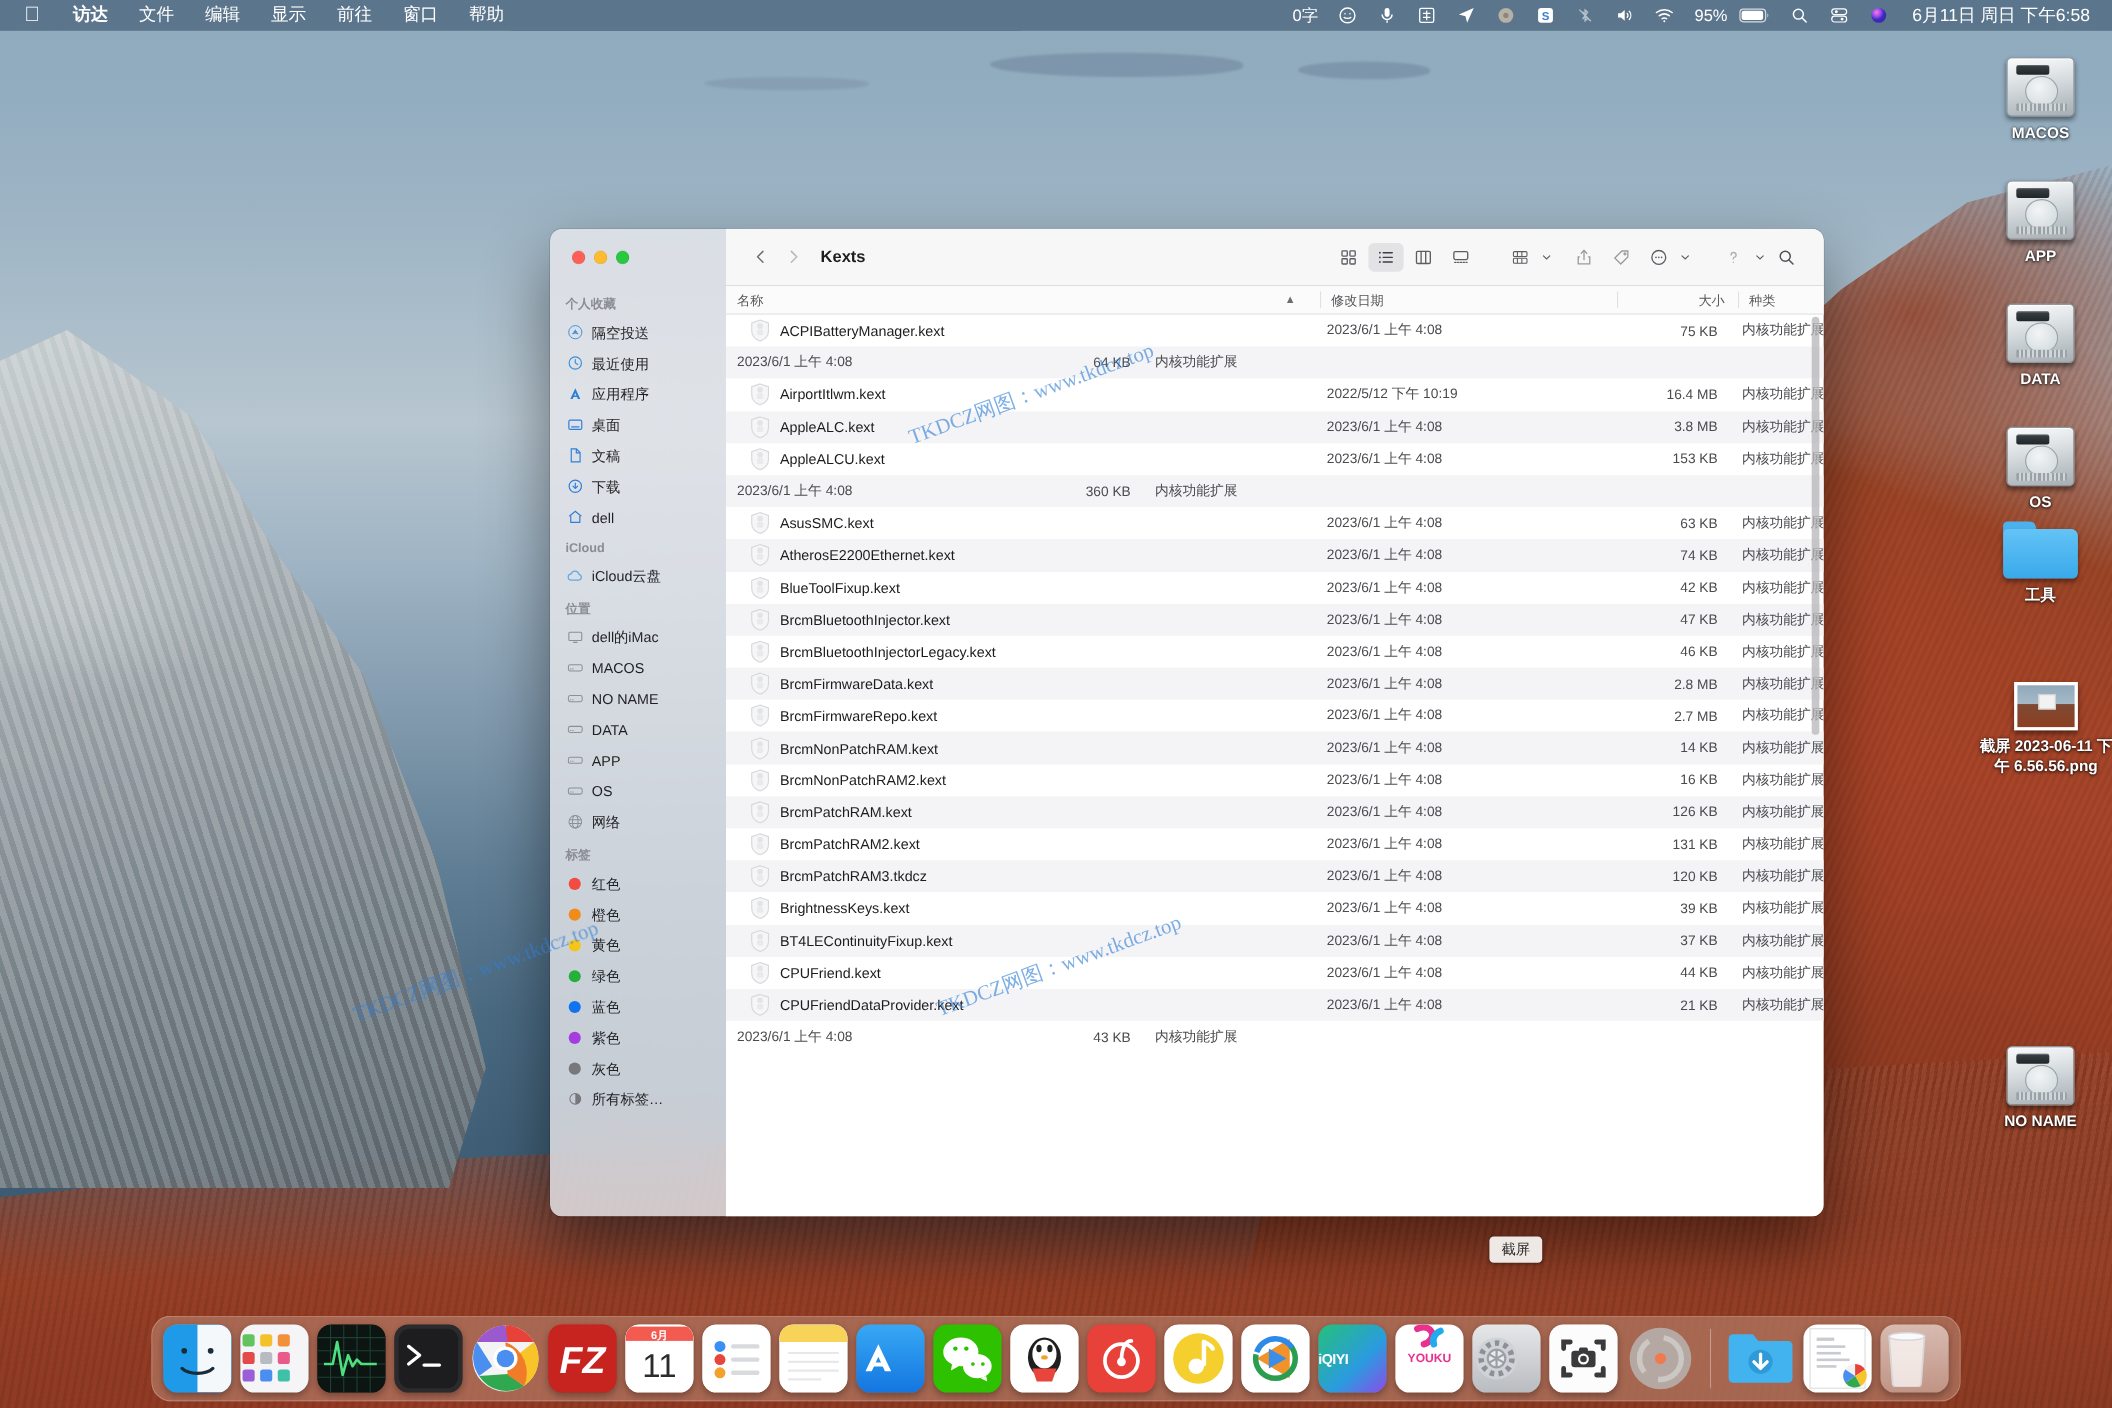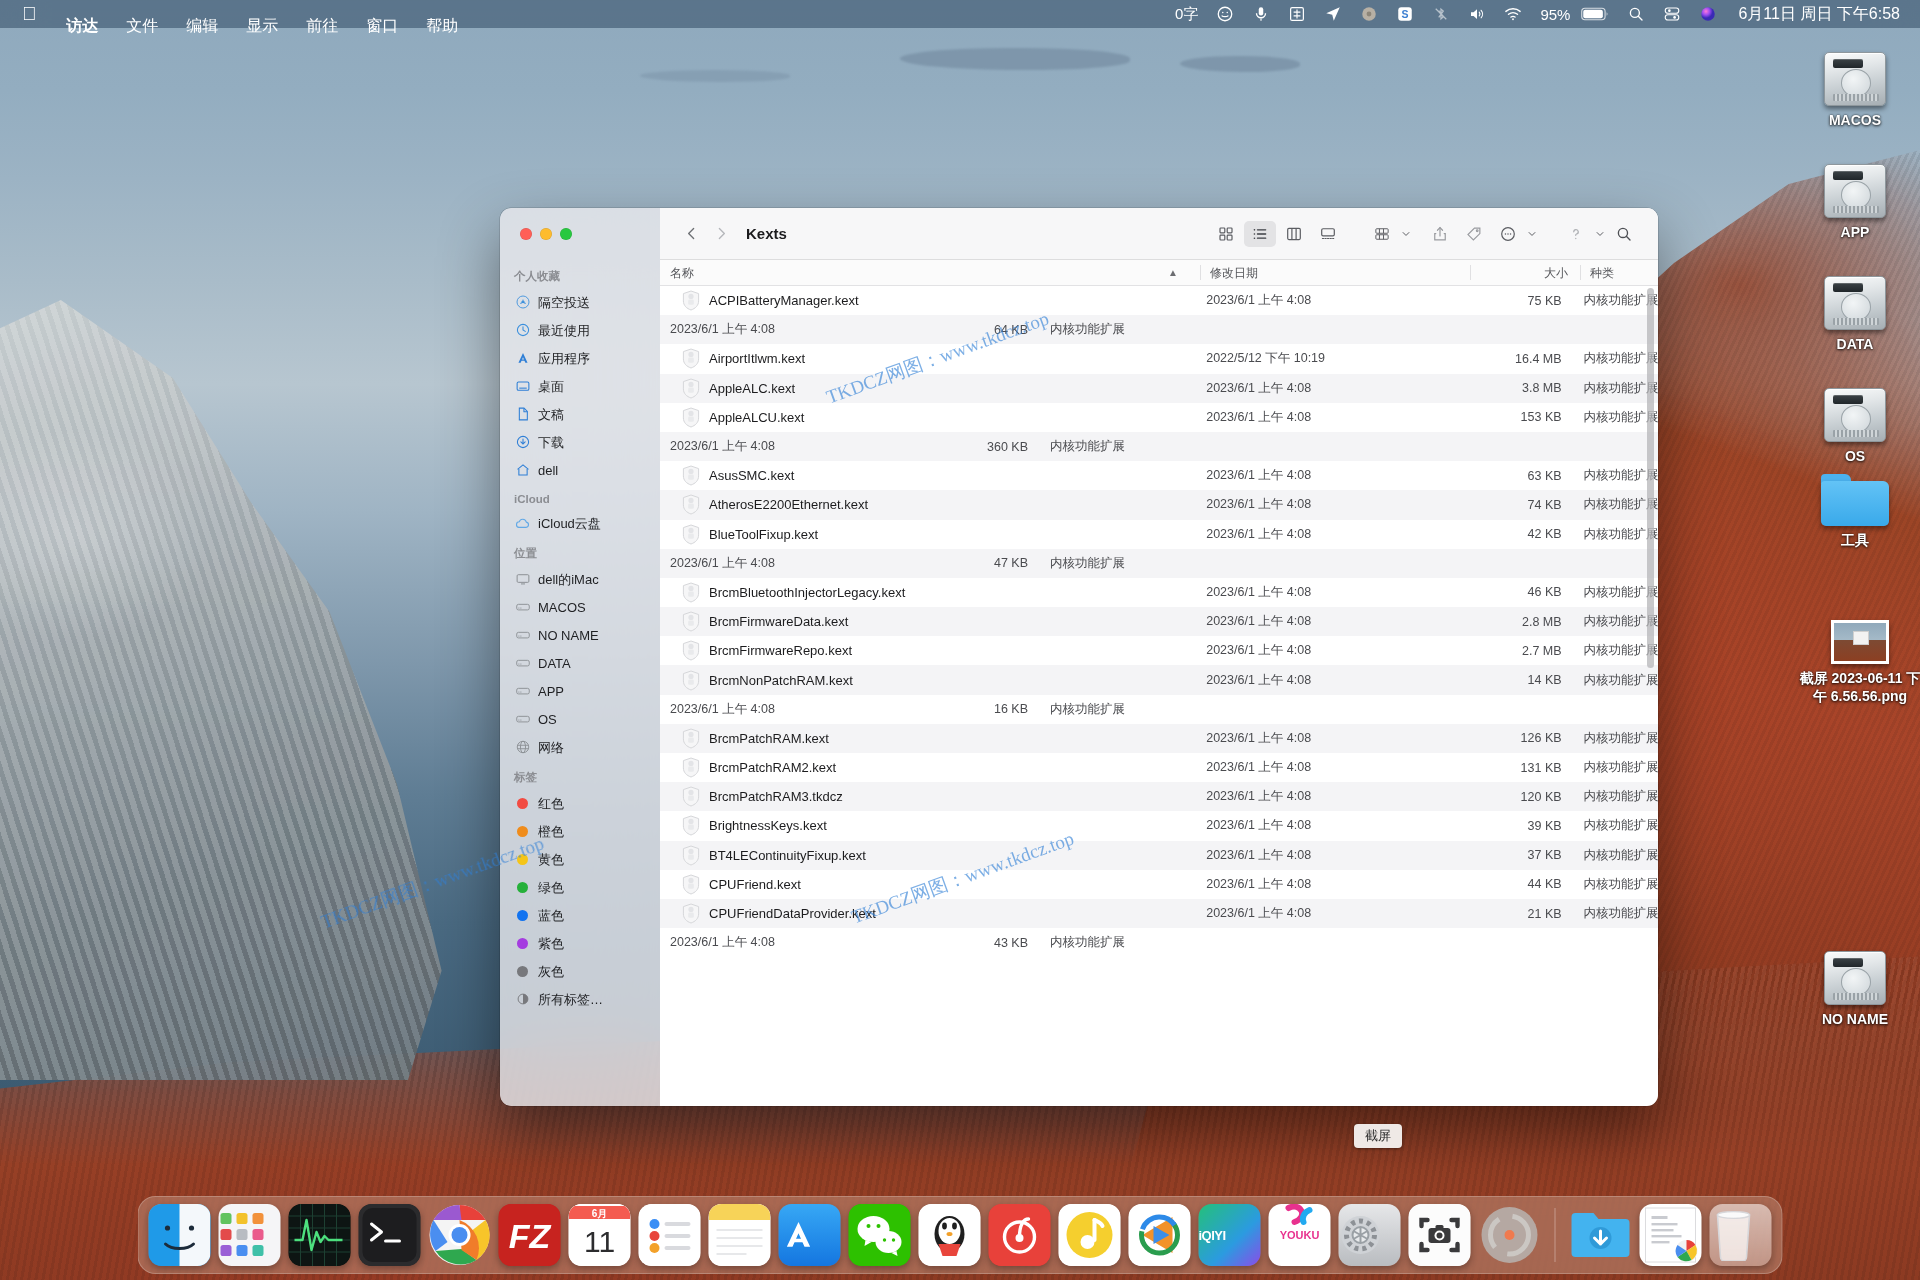--- a/index.html
+++ b/index.html
@@ -72,21 +72,21 @@
   
   #menubar{
     position:absolute; left:0; top:0; width:1920px; height:28px;
     background: rgba(60,86,110,.62);
     backdrop-filter: blur(22px);
     display:flex; align-items:center;
     color:#fff; font-size:16px;
     z-index:60;
   }
   #menubar .left{ display:flex; align-items:center; gap:0; padding-left:18px; }
-  #menubar .mi{ padding:12px 14px; height:28px; line-height:28px; white-space:nowrap; }
+  #menubar .mi{ padding:0 14px; height:28px; line-height:28px; white-space:nowrap; }
   #menubar .mi.apple{ padding:0 16px 0 4px; font-size:19px; }
   #menubar .mi.bold{ font-weight:bold; }
   #menubar .right{ margin-left:auto; display:flex; align-items:center; gap:0; padding-right:14px; }
   #menubar .si{ padding:0 9px; height:28px; display:flex; align-items:center; font-size:15px; white-space:nowrap;}
   #menubar .clock{ padding:0 6px 0 12px; font-size:16px; }
   .mb-icon{ width:18px; height:18px; display:block; }
 
   
   .desk-icon{
     position:absolute; width:130px; text-align:center;
@@ -804,20 +804,28 @@
                     <circle cx="9" cy="6.4" r="2.6" fill="#e3e4e7"></circle>
                     <rect x="6.2" y="9.4" width="5.6" height="5.4" rx="1.4" fill="#e9eaec"></rect>
                   </svg></span>
                 <span>BlueToolFixup.kext</span>
               </div>
               <div class="cell date">2023/6/1 上午 4:08</div>
               <div class="cell size">42 KB</div>
               <div class="cell kind">内核功能扩展</div>
             </div>
             <div class="row alt">
+              <div class="cell name">
+                <span class="kext-ico"><svg width="18" height="21" viewBox="0 0 18 21">
+                    <path d="M9 1 16.6 3.6v7.3c0 4.6-3.2 7.6-7.6 9.1-4.4-1.5-7.6-4.5-7.6-9.1V3.6z" fill="#f6f6f7" stroke="#d6d7da" stroke-width="1"></path>
+                    <circle cx="9" cy="6.4" r="2.6" fill="#e3e4e7"></circle>
+                    <rect x="6.2" y="9.4" width="5.6" height="5.4" rx="1.4" fill="#e9eaec"></rect>
+                  </svg></span>
+                <span>BrcmBluetoothInjector.kext</span>
+              </div>
               <div class="cell date">2023/6/1 上午 4:08</div>
               <div class="cell size">47 KB</div>
               <div class="cell kind">内核功能扩展</div>
             </div>
             <div class="row">
               <div class="cell name">
                 <span class="kext-ico"><svg width="18" height="21" viewBox="0 0 18 21">
                     <path d="M9 1 16.6 3.6v7.3c0 4.6-3.2 7.6-7.6 9.1-4.4-1.5-7.6-4.5-7.6-9.1V3.6z" fill="#f6f6f7" stroke="#d6d7da" stroke-width="1"></path>
                     <circle cx="9" cy="6.4" r="2.6" fill="#e3e4e7"></circle>
                     <rect x="6.2" y="9.4" width="5.6" height="5.4" rx="1.4" fill="#e9eaec"></rect>
@@ -861,20 +869,28 @@
                     <circle cx="9" cy="6.4" r="2.6" fill="#e3e4e7"></circle>
                     <rect x="6.2" y="9.4" width="5.6" height="5.4" rx="1.4" fill="#e9eaec"></rect>
                   </svg></span>
                 <span>BrcmNonPatchRAM.kext</span>
               </div>
               <div class="cell date">2023/6/1 上午 4:08</div>
               <div class="cell size">14 KB</div>
               <div class="cell kind">内核功能扩展</div>
             </div>
             <div class="row">
+              <div class="cell name">
+                <span class="kext-ico"><svg width="18" height="21" viewBox="0 0 18 21">
+                    <path d="M9 1 16.6 3.6v7.3c0 4.6-3.2 7.6-7.6 9.1-4.4-1.5-7.6-4.5-7.6-9.1V3.6z" fill="#f6f6f7" stroke="#d6d7da" stroke-width="1"></path>
+                    <circle cx="9" cy="6.4" r="2.6" fill="#e3e4e7"></circle>
+                    <rect x="6.2" y="9.4" width="5.6" height="5.4" rx="1.4" fill="#e9eaec"></rect>
+                  </svg></span>
+                <span>BrcmNonPatchRAM2.kext</span>
+              </div>
               <div class="cell date">2023/6/1 上午 4:08</div>
               <div class="cell size">16 KB</div>
               <div class="cell kind">内核功能扩展</div>
             </div>
             <div class="row alt">
               <div class="cell name">
                 <span class="kext-ico"><svg width="18" height="21" viewBox="0 0 18 21">
                     <path d="M9 1 16.6 3.6v7.3c0 4.6-3.2 7.6-7.6 9.1-4.4-1.5-7.6-4.5-7.6-9.1V3.6z" fill="#f6f6f7" stroke="#d6d7da" stroke-width="1"></path>
                     <circle cx="9" cy="6.4" r="2.6" fill="#e3e4e7"></circle>
                     <rect x="6.2" y="9.4" width="5.6" height="5.4" rx="1.4" fill="#e9eaec"></rect>

